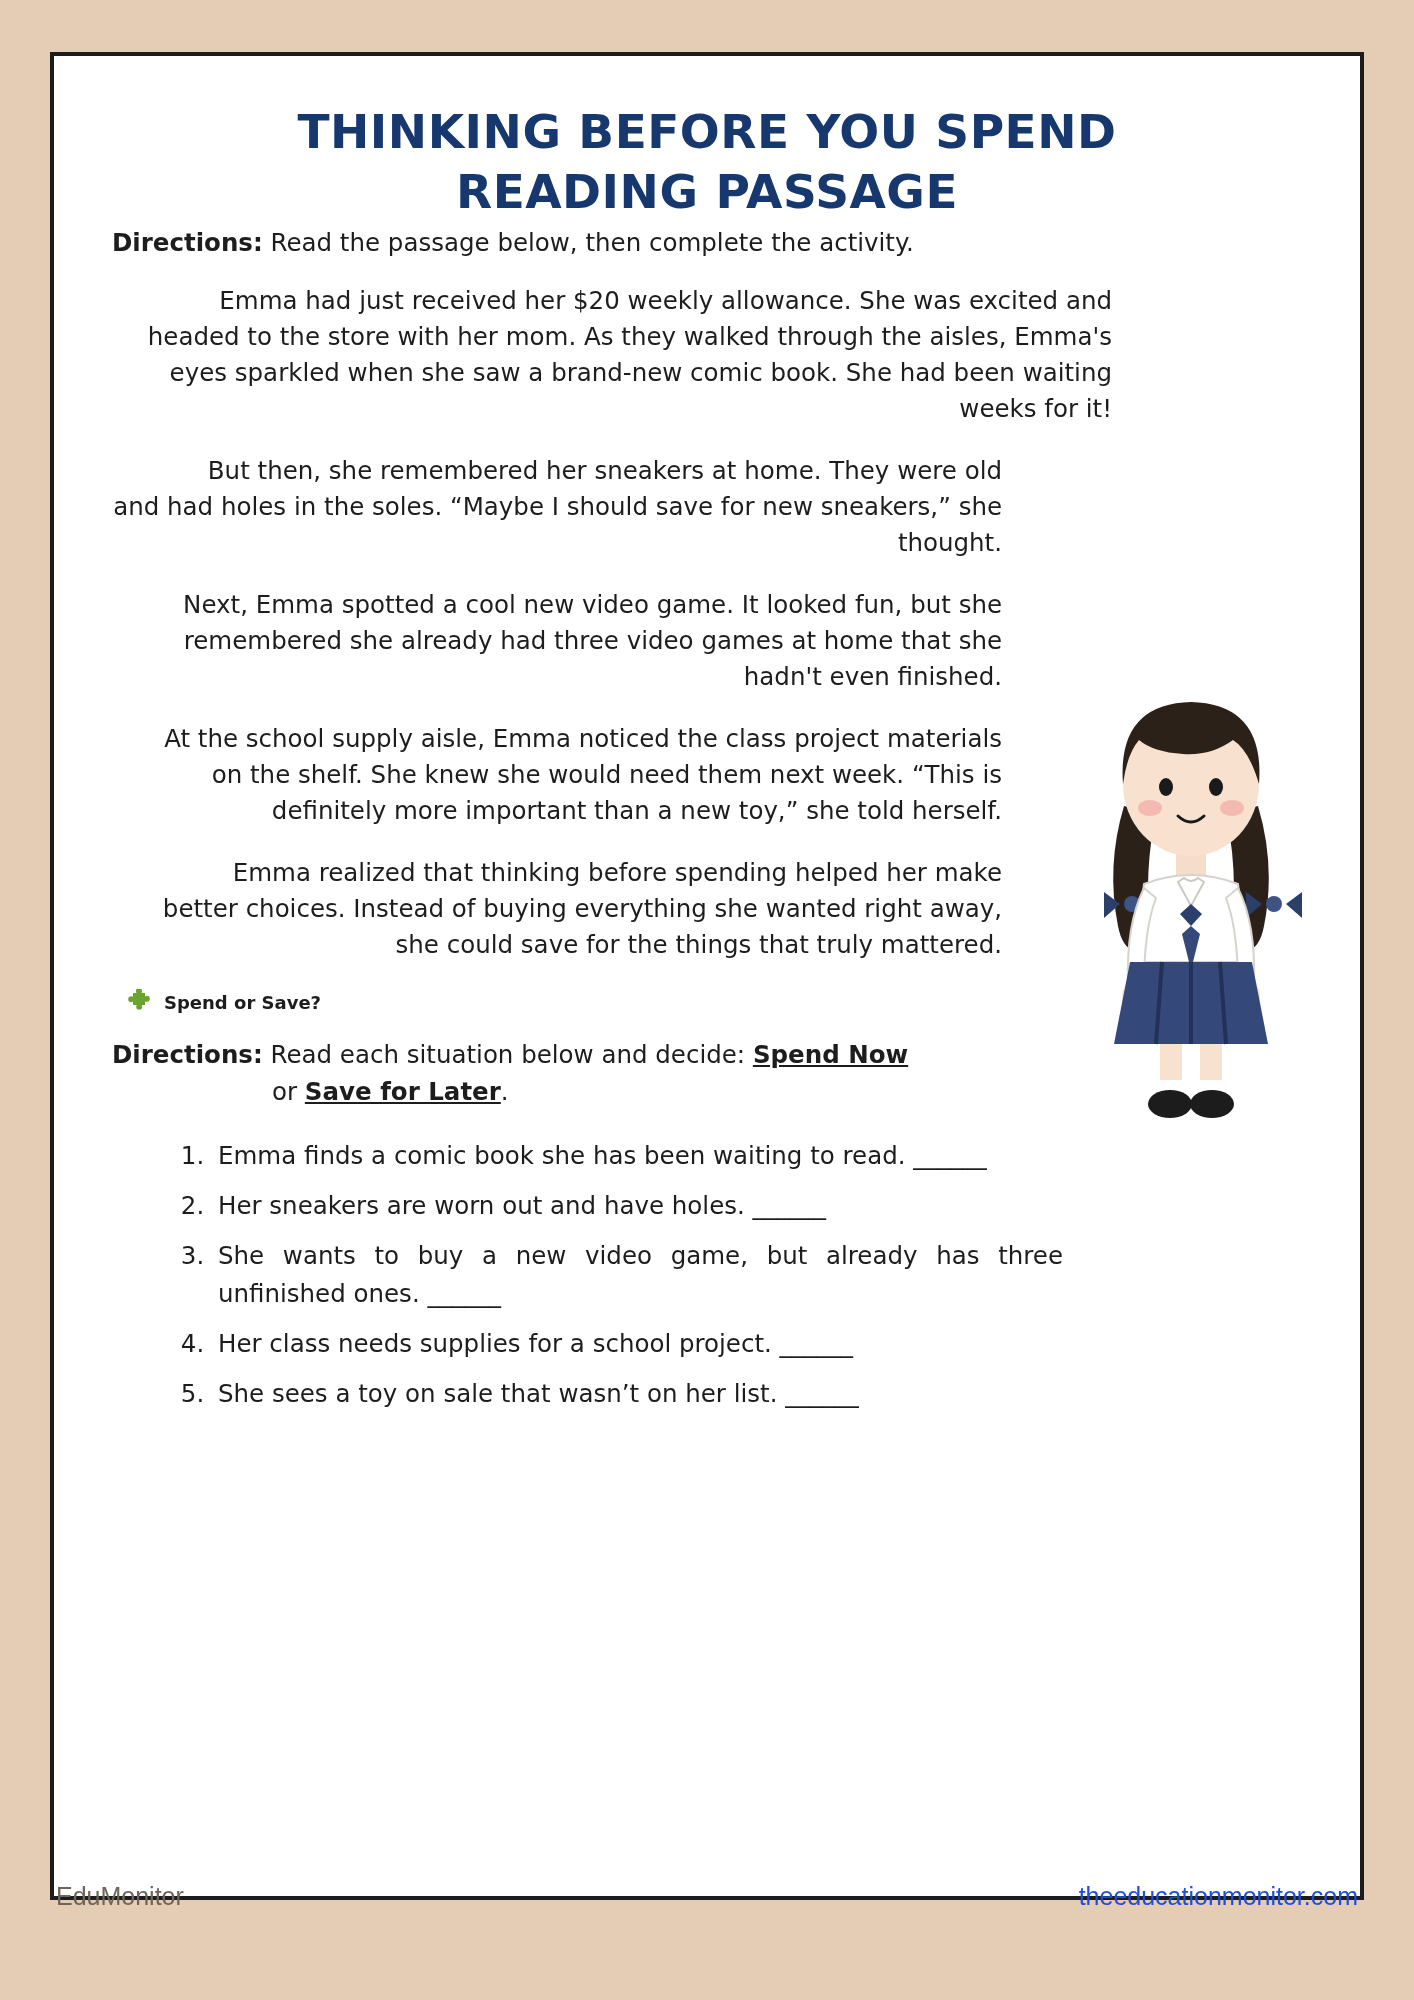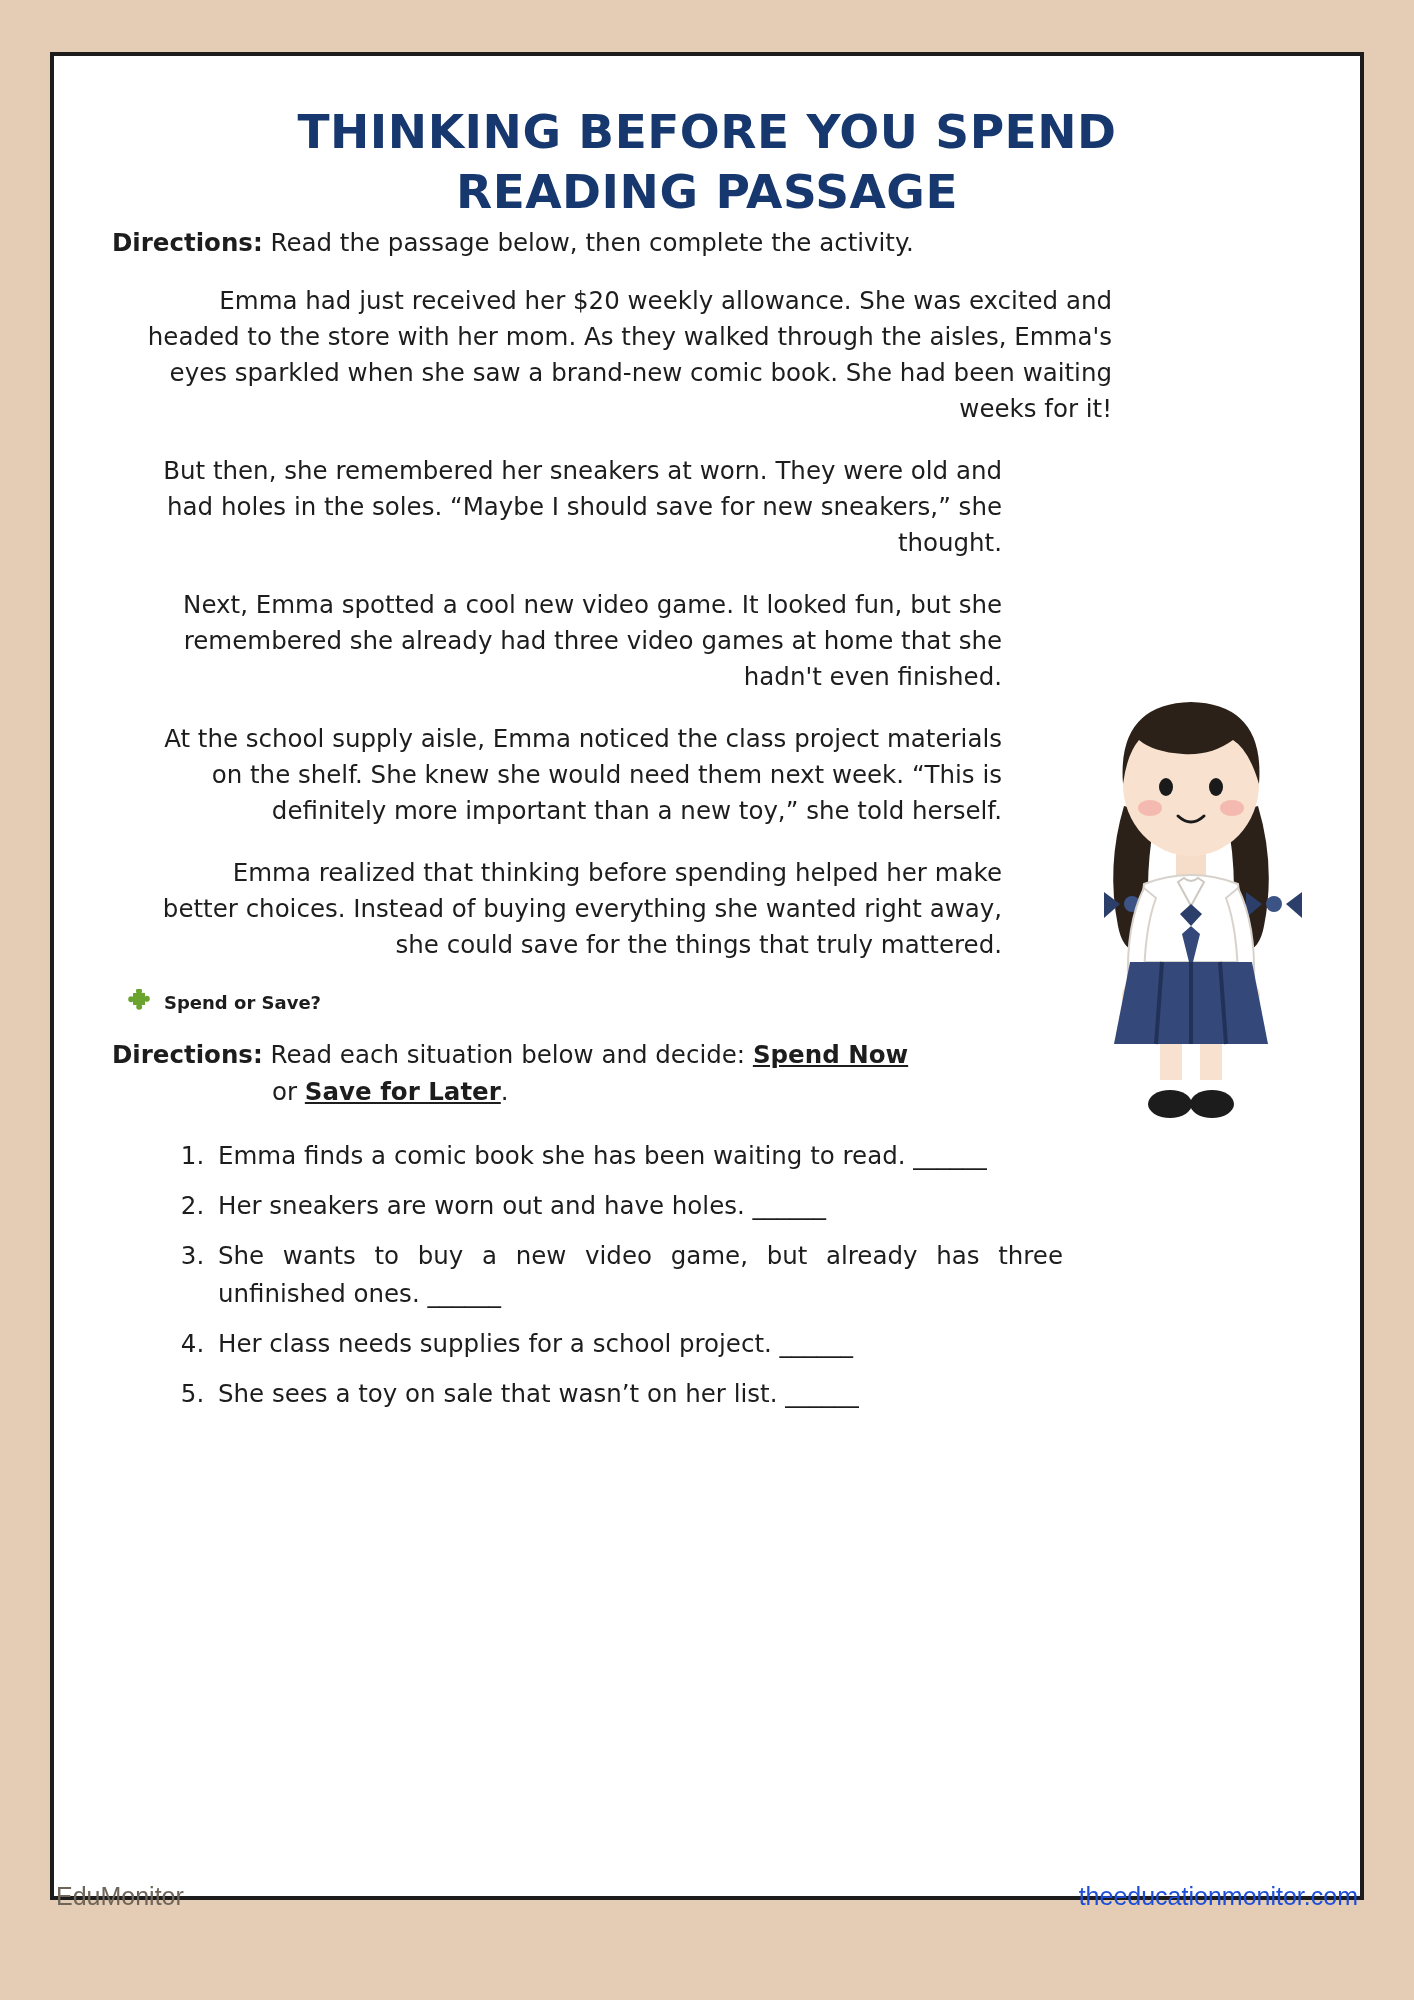--- a/index.html
+++ b/index.html
@@ -203,21 +203,21 @@
         <rect x="134" y="388" width="22" height="48" fill="#f8e2cf"></rect>
         <rect x="92" y="424" width="26" height="16" fill="#ffffff"></rect>
         <rect x="132" y="424" width="26" height="16" fill="#ffffff"></rect>
 
         <ellipse cx="104" cy="448" rx="22" ry="14" fill="#1c1c1c"></ellipse>
         <ellipse cx="146" cy="448" rx="22" ry="14" fill="#1c1c1c"></ellipse>
       </svg>
 
       <div class="passage body-text">
         <p class="wide">Emma had just received her $20 weekly allowance. She was excited and headed to the store with her mom. As they walked through the aisles, Emma's eyes sparkled when she saw a brand-new comic book. She had been waiting weeks for it!</p>
-        <p class="narrow">But then, she remembered her sneakers at worn. They were old and had holes in the soles. “Maybe I should save for new sneakers,” she thought.</p>
+        <p class="narrow">But then, she remembered her sneakers at home. They were old and had holes in the soles. “Maybe I should save for new sneakers,” she thought.</p>
         <p class="narrow">Next, Emma spotted a cool new video game. It looked fun, but she remembered she already had three video games at home that she hadn't even finished.</p>
         <p class="narrow">At the school supply aisle, Emma noticed the class project materials on the shelf. She knew she would need them next week. “This is definitely more important than a new toy,” she told herself.</p>
         <p class="narrow">Emma realized that thinking before spending helped her make better choices. Instead of buying everything she wanted right away, she could save for the things that truly mattered.</p>
       </div>
 
       <div class="activity-head">
         <svg class="puzzle-icon" viewBox="0 0 26 26" xmlns="http://www.w3.org/2000/svg">
           <path d="M10 2 a3 3 0 0 1 6 0 a3 3 0 0 1 -0.6 1.8 L19 4 l0 3.4 a3 3 0 0 1 1.8 -0.6 a3 3 0 0 1 0 6 a3 3 0 0 1 -1.8 -0.6 L19 16 l-3.4 0 a3 3 0 0 1 0.6 1.8 a3 3 0 0 1 -6 0 a3 3 0 0 1 0.6 -1.8 L7 16 l0 -3.4 a3 3 0 0 1 -1.8 0.6 a3 3 0 0 1 0 -6 A3 3 0 0 1 7 7.8 L7 4 l3.6 0 A3 3 0 0 1 10 2 z" fill="#6aa32e"></path>
         </svg>
         <span>Spend or Save?</span>

